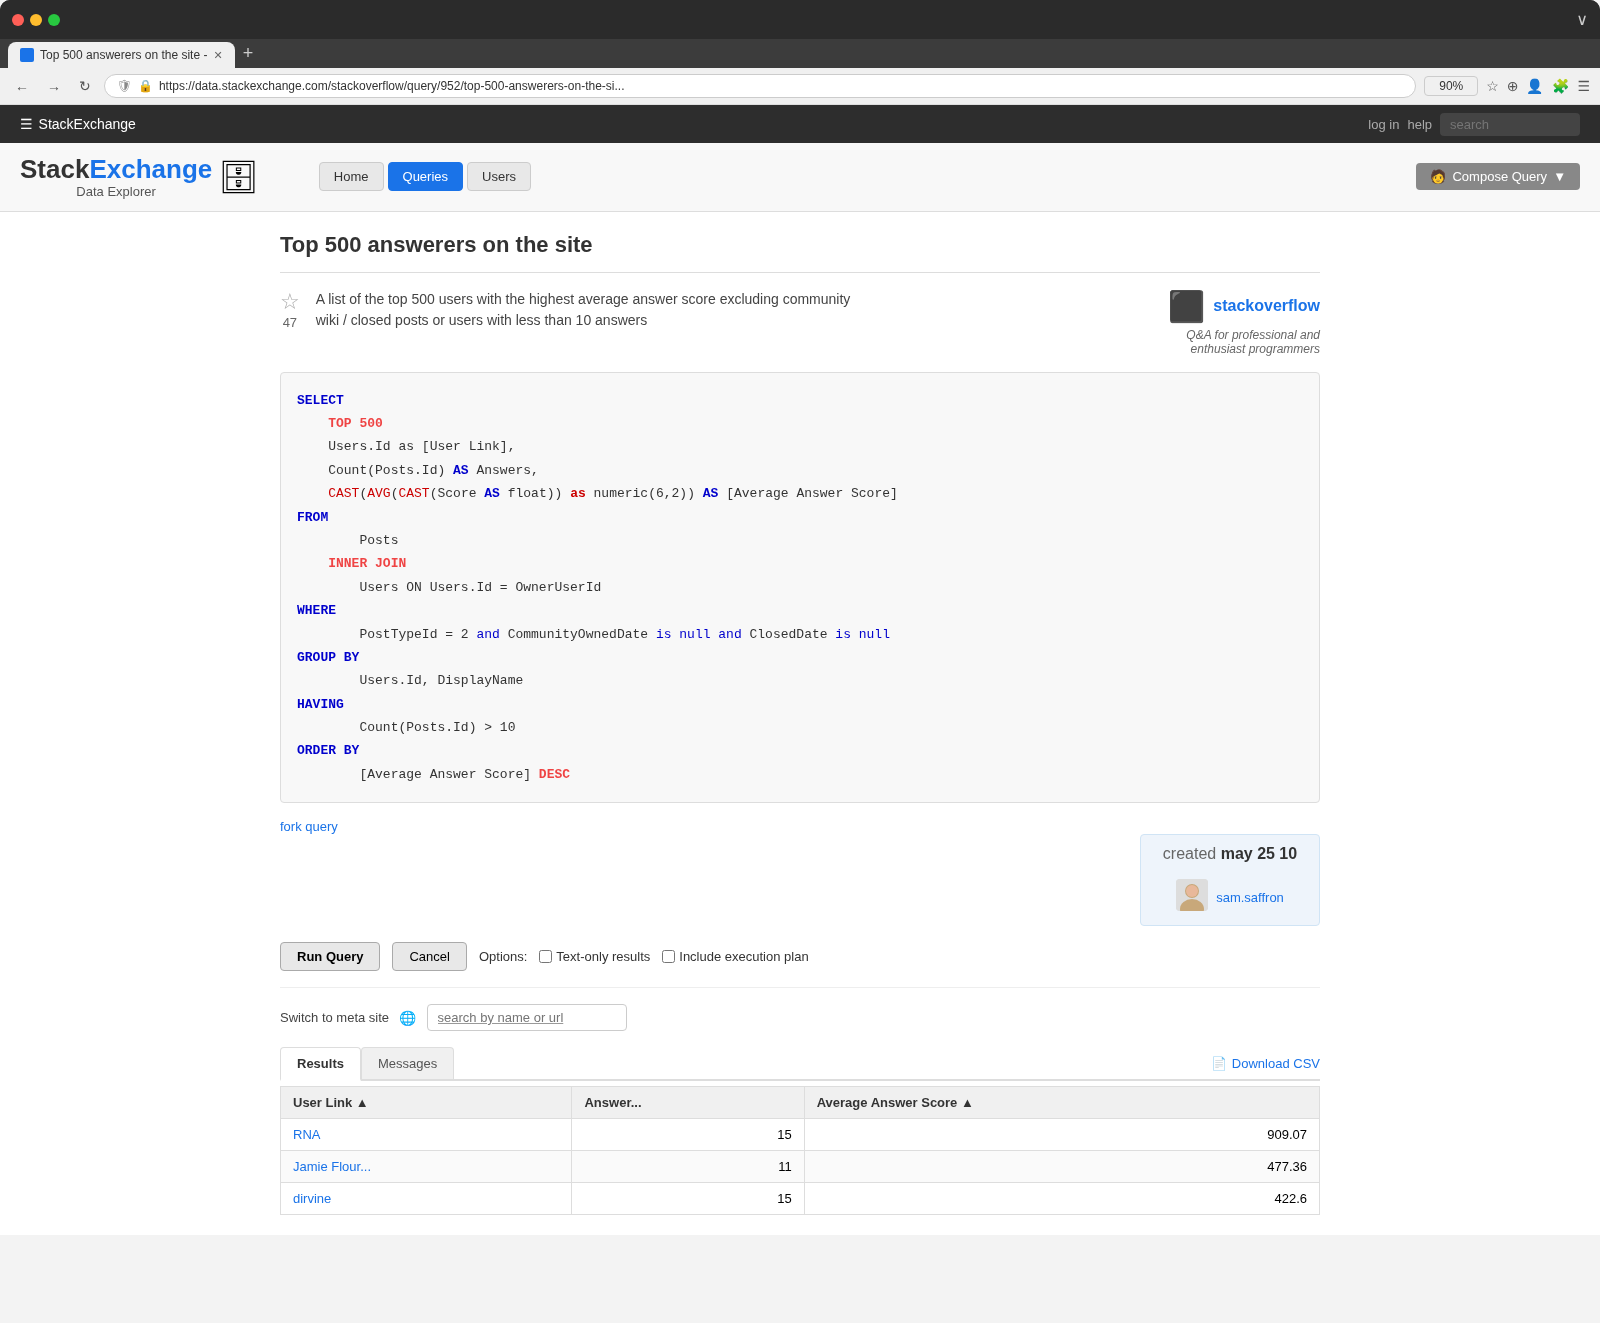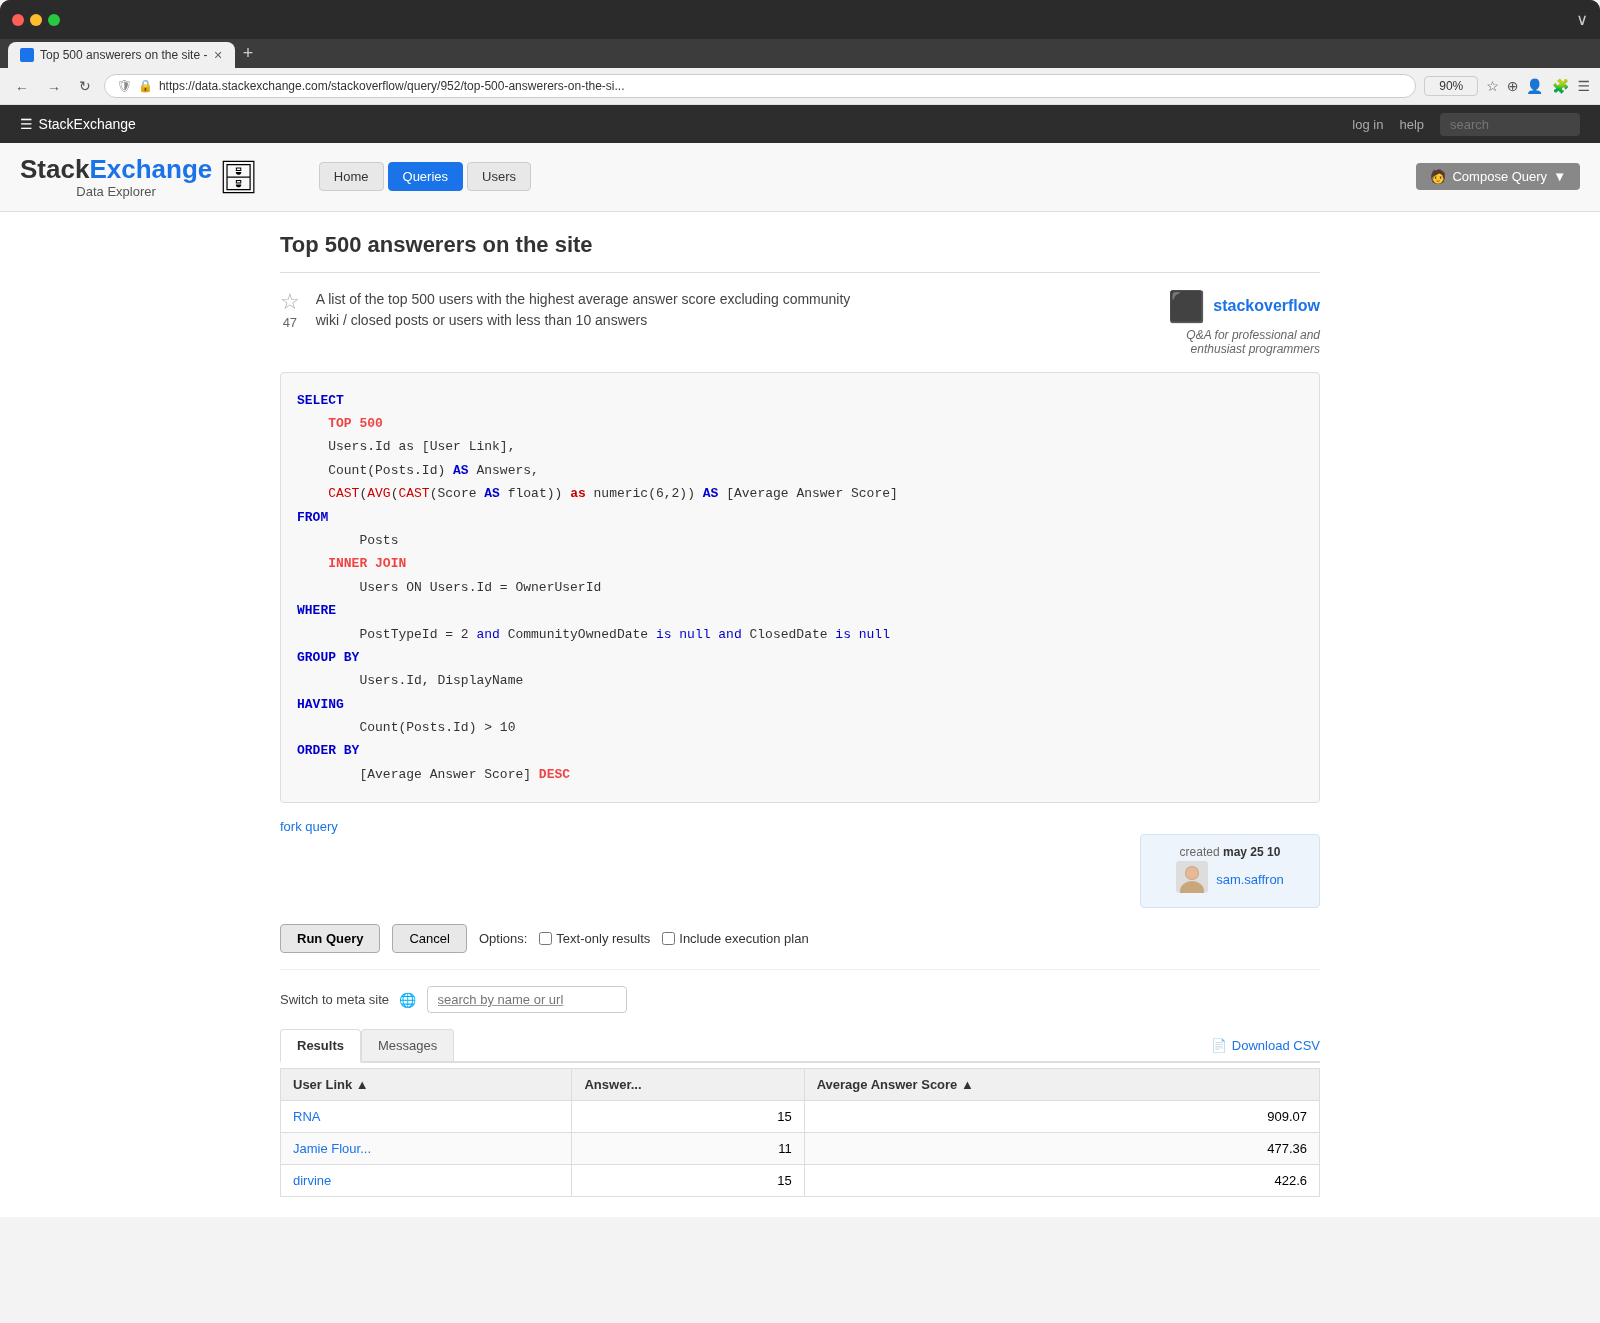--- a/index.html
+++ b/index.html
@@ -87,21 +87,21 @@
     .top-nav {
       background: #2d2d2d;
       display: flex;
       align-items: center;
       padding: 0 20px;
       height: 38px;
       gap: 20px;
     }
     .top-nav .brand { color: #aaa; font-size: 14px; display: flex; align-items: center; gap: 6px; }
     .top-nav .brand span { color: white; }
-    .top-nav-links { margin-left: auto; display: flex; gap: 16px; align-items: center; }
+    .top-nav-links { margin-left: auto; display: flex; gap: 8px; align-items: center; }
     .top-nav-links a { color: #aaa; text-decoration: none; font-size: 13px; }
     .search-bar-top {
       background: #444;
       border: none;
       border-radius: 4px;
       padding: 4px 10px;
       color: #ccc;
       font-size: 13px;
       width: 140px;
     }
@@ -180,21 +180,21 @@
     .fork-link { color: #1a73e8; text-decoration: none; font-size: 13px; }
     .created-card {
       margin-left: auto;
       background: #eef4fb;
       border: 1px solid #d0e4f5;
       border-radius: 4px;
       padding: 10px 14px;
       min-width: 180px;
       text-align: center;
     }
-    .created-label { font-size: 12px; color: #666; margin-bottom: 2px; }
+    .created-label { font-size: 16px; color: #666; margin-bottom: 16px; }
     .created-label strong { color: #333; }
     .user-avatar { width: 32px; height: 32px; border-radius: 4px; background: #ddd; display: inline-block; margin-bottom: 4px; overflow: hidden; }
     .user-link { color: #1a73e8; text-decoration: none; font-size: 13px; display: block; }
 
     
     .query-controls {
       display: flex;
       align-items: center;
       gap: 12px;
       margin-bottom: 16px;

